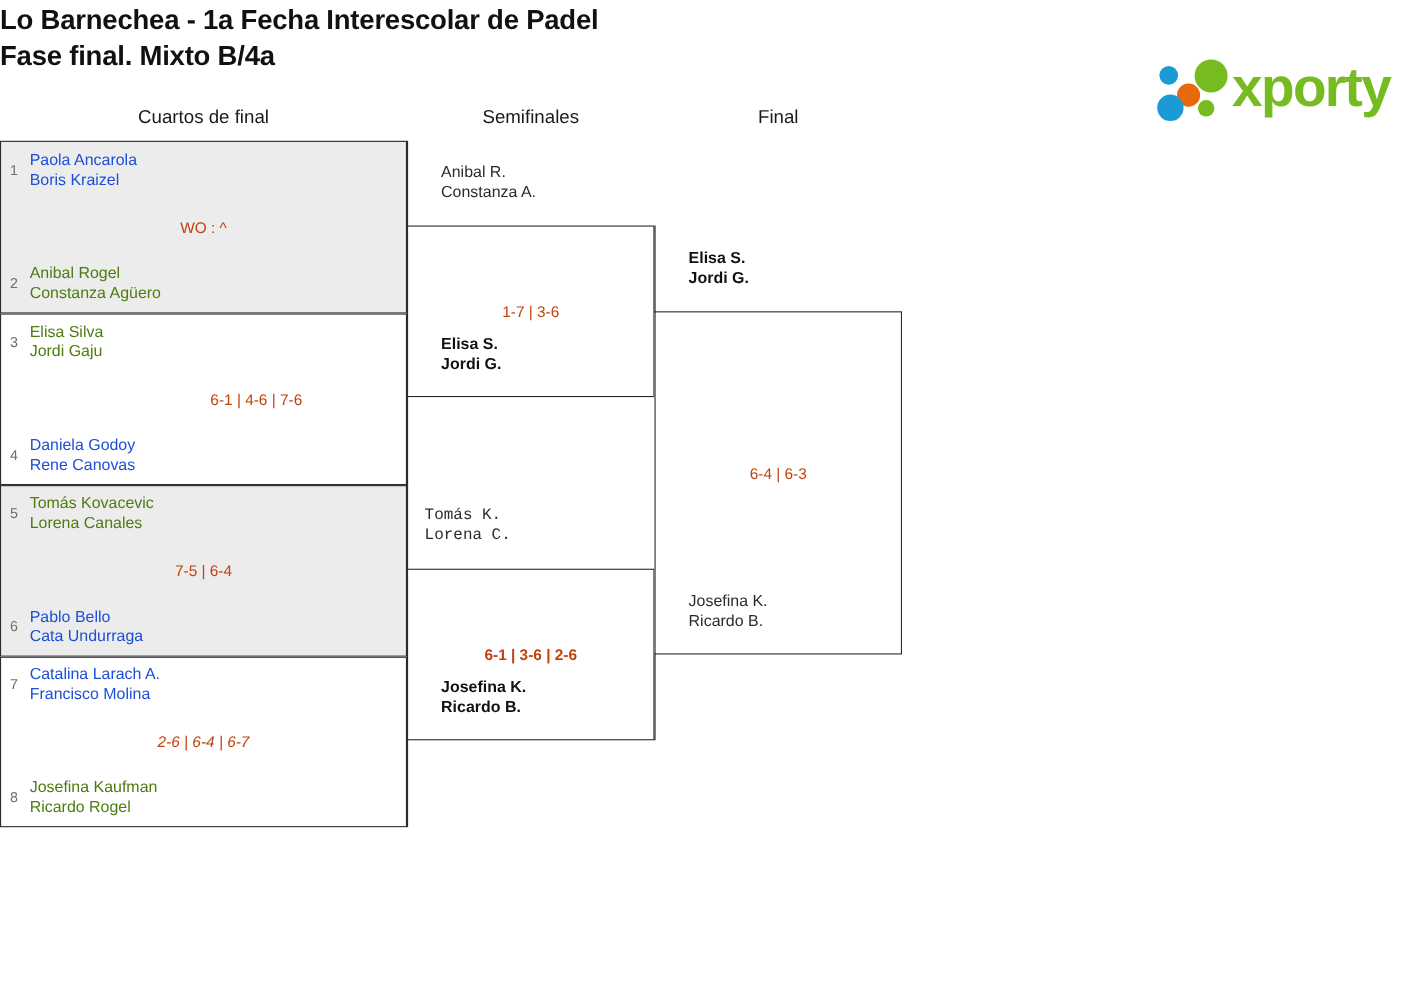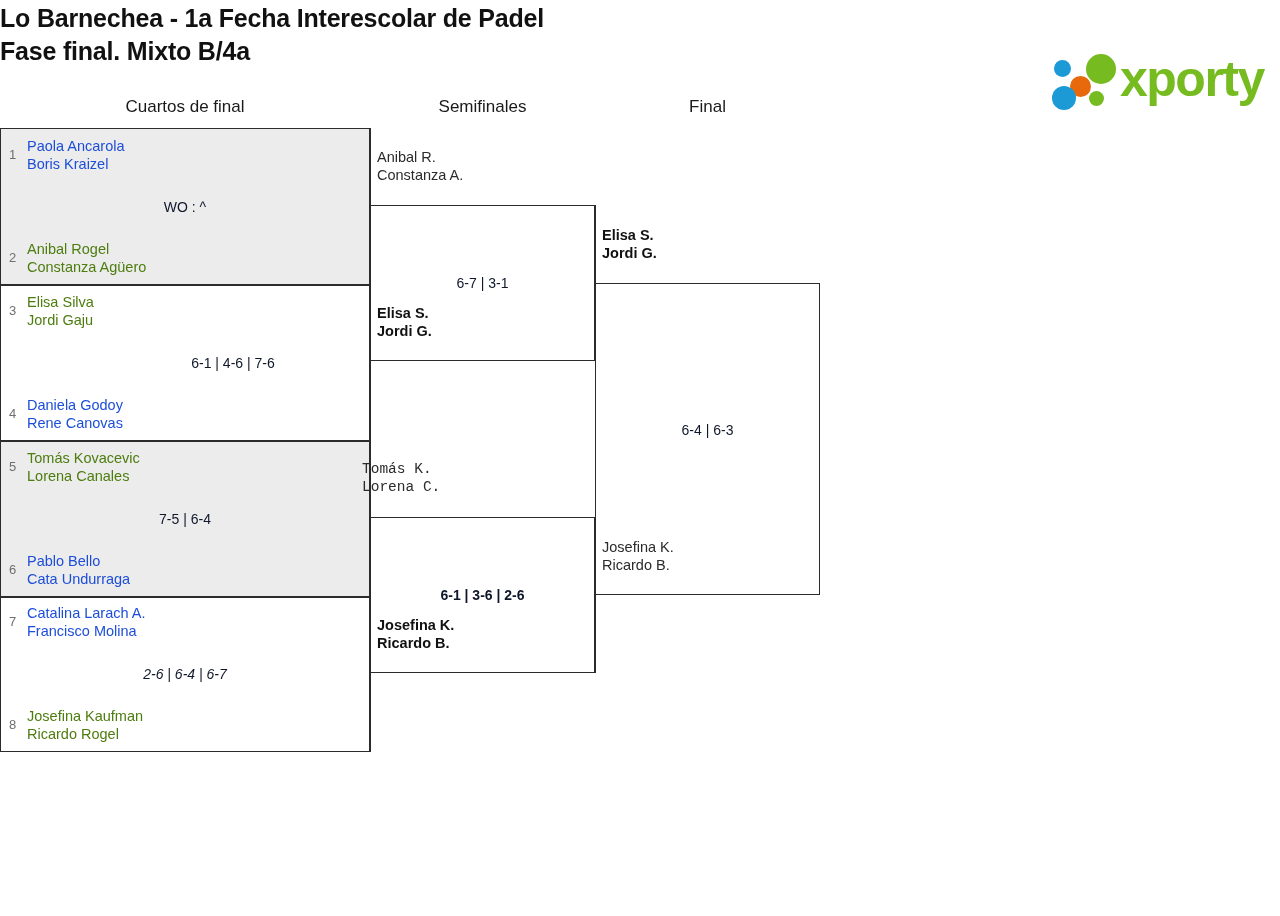--- a/index.html
+++ b/index.html
@@ -107,32 +107,32 @@
   .names .nm { display: block; }
   .winner .names { font-weight: normal; color: #4d7c0f; }
 
   .score {
     position: absolute;
     left: 0;
     width: 100%;
     text-align: center;
     font-size: 14px;
     line-height: 18px;
-    color: #0f172a;
+    color: #c2410c;
   }
 
   
   .adv-team {
     position: absolute;
     font-size: 14.5px;
     line-height: 18px;
     color: #2b2b2b;
     white-space: nowrap;
   }
-  .adv-team .nm { display: block; }
+  .adv-team .nm { display: block; margin-left: 24px; }
   .adv-team.winner { font-weight: bold; color: #111111; }
 
   
   .connector {
     position: absolute;
     background: #2b2b2b;
   }
 </style>
 </head>
 <body>
@@ -228,21 +228,21 @@
       </span>
     </div>
   </div>
 
   <div class="adv-team" style="left:377px; top:20px;">
     <span class="nm">Anibal R.</span>
     <span class="nm">Constanza A.</span>
   </div>
 
   <div class="match plain" style="left:370px; top:77px; width:225px; height:156px;">
-    <div class="score" style="top:68px;">6-7 | 3-1</div>
+    <div class="score" style="top:68px;">1-7 | 3-6</div>
   </div>
 
   <div class="adv-team winner" style="left:377px; top:176px;">
     <span class="nm">Elisa S.</span>
     <span class="nm">Jordi G.</span>
   </div>
 
   <div class="adv-team" style="left:362px; top:332px;font-family:Liberation Mono, monospace;">
     <span class="nm">Tomás K.</span>
     <span class="nm">Lorena C.</span>

